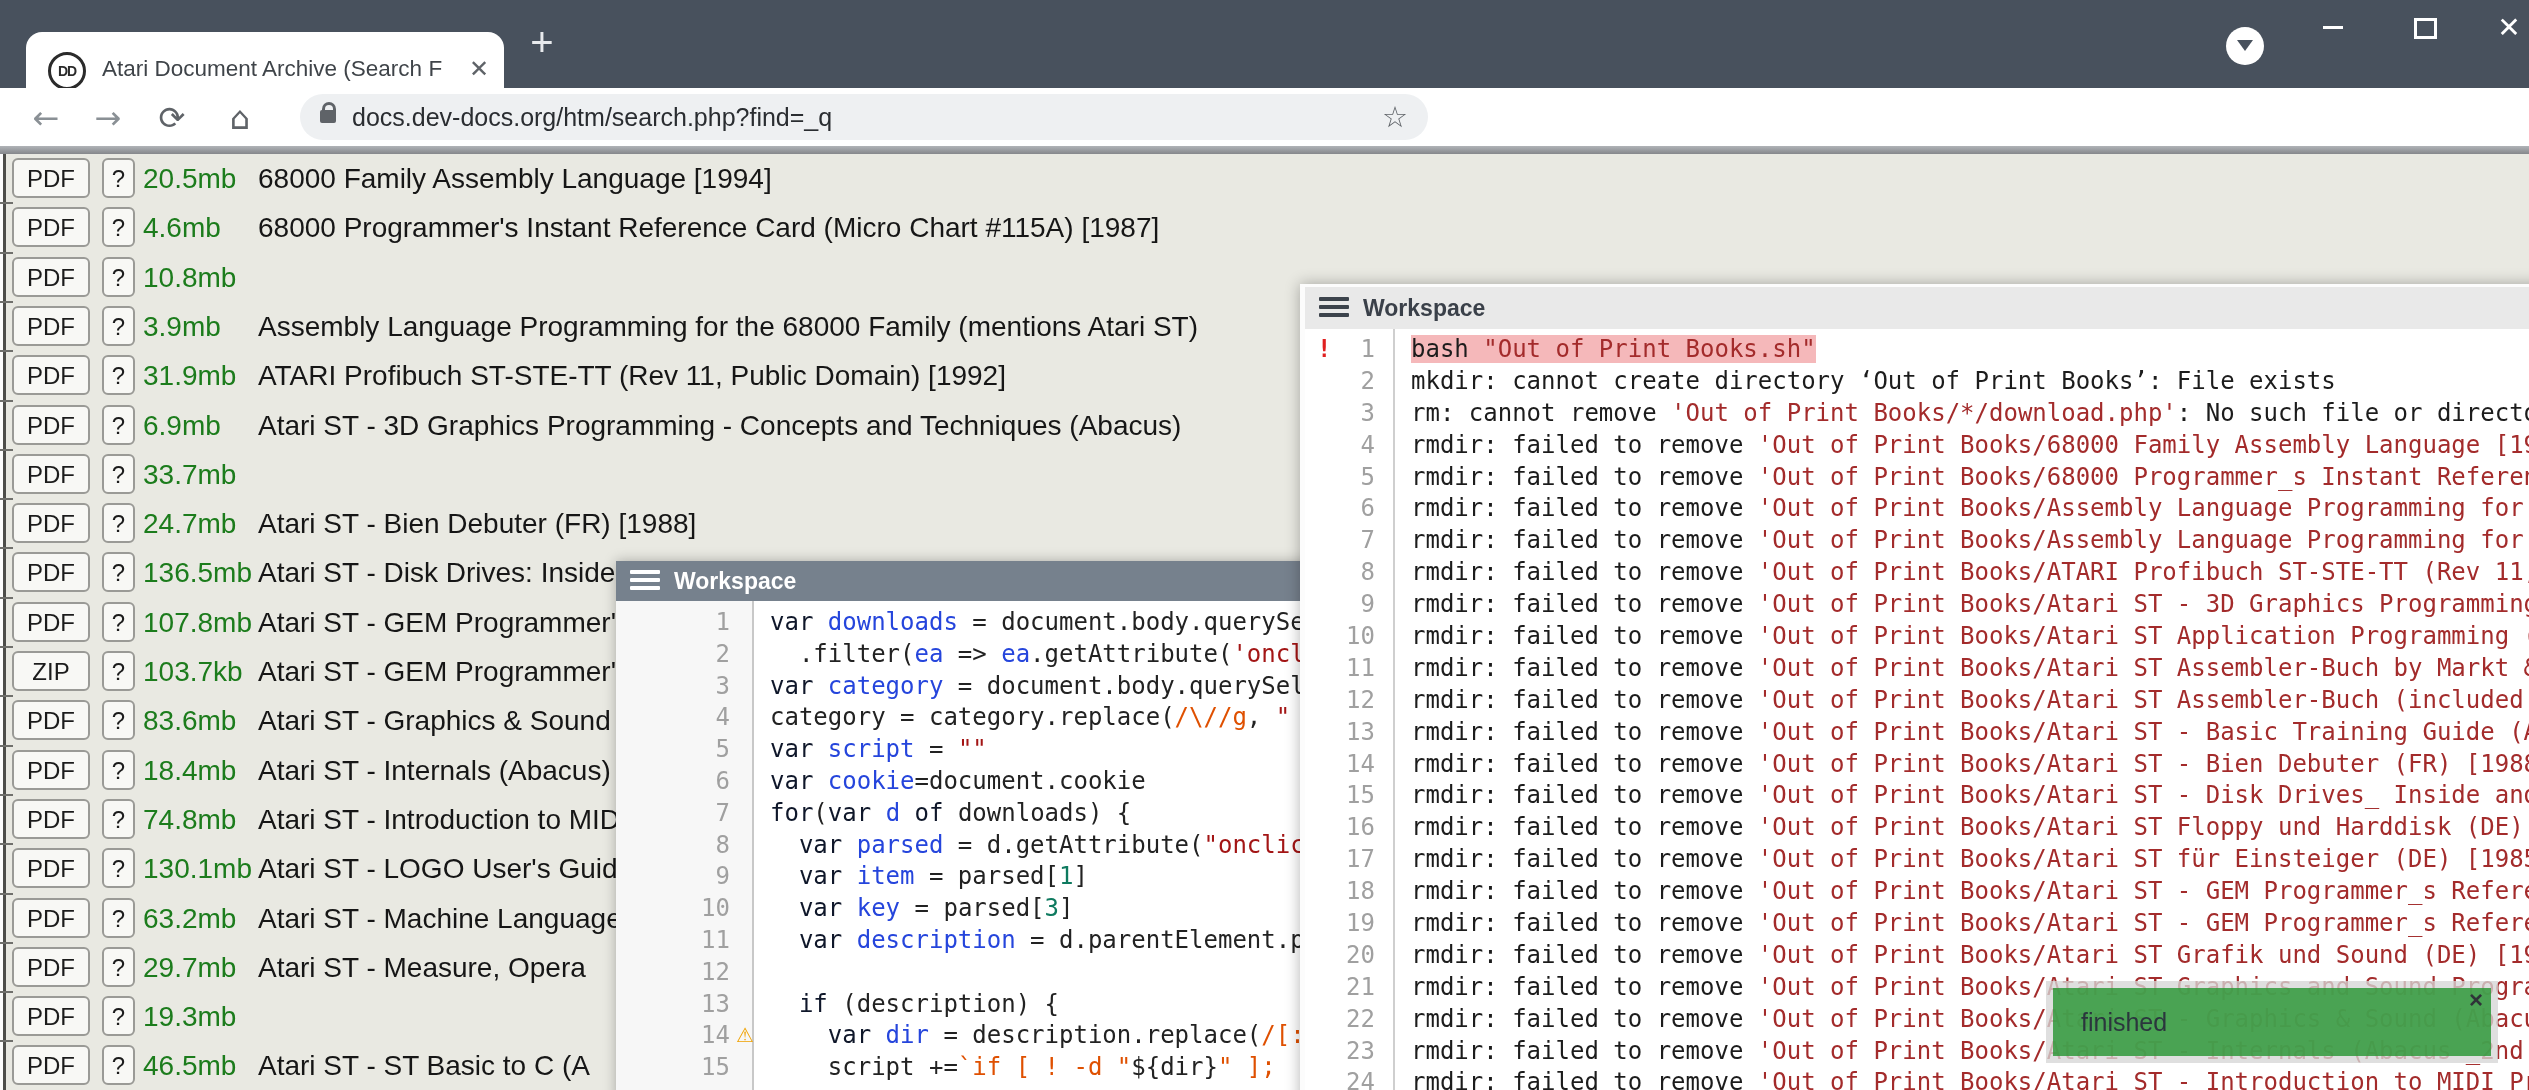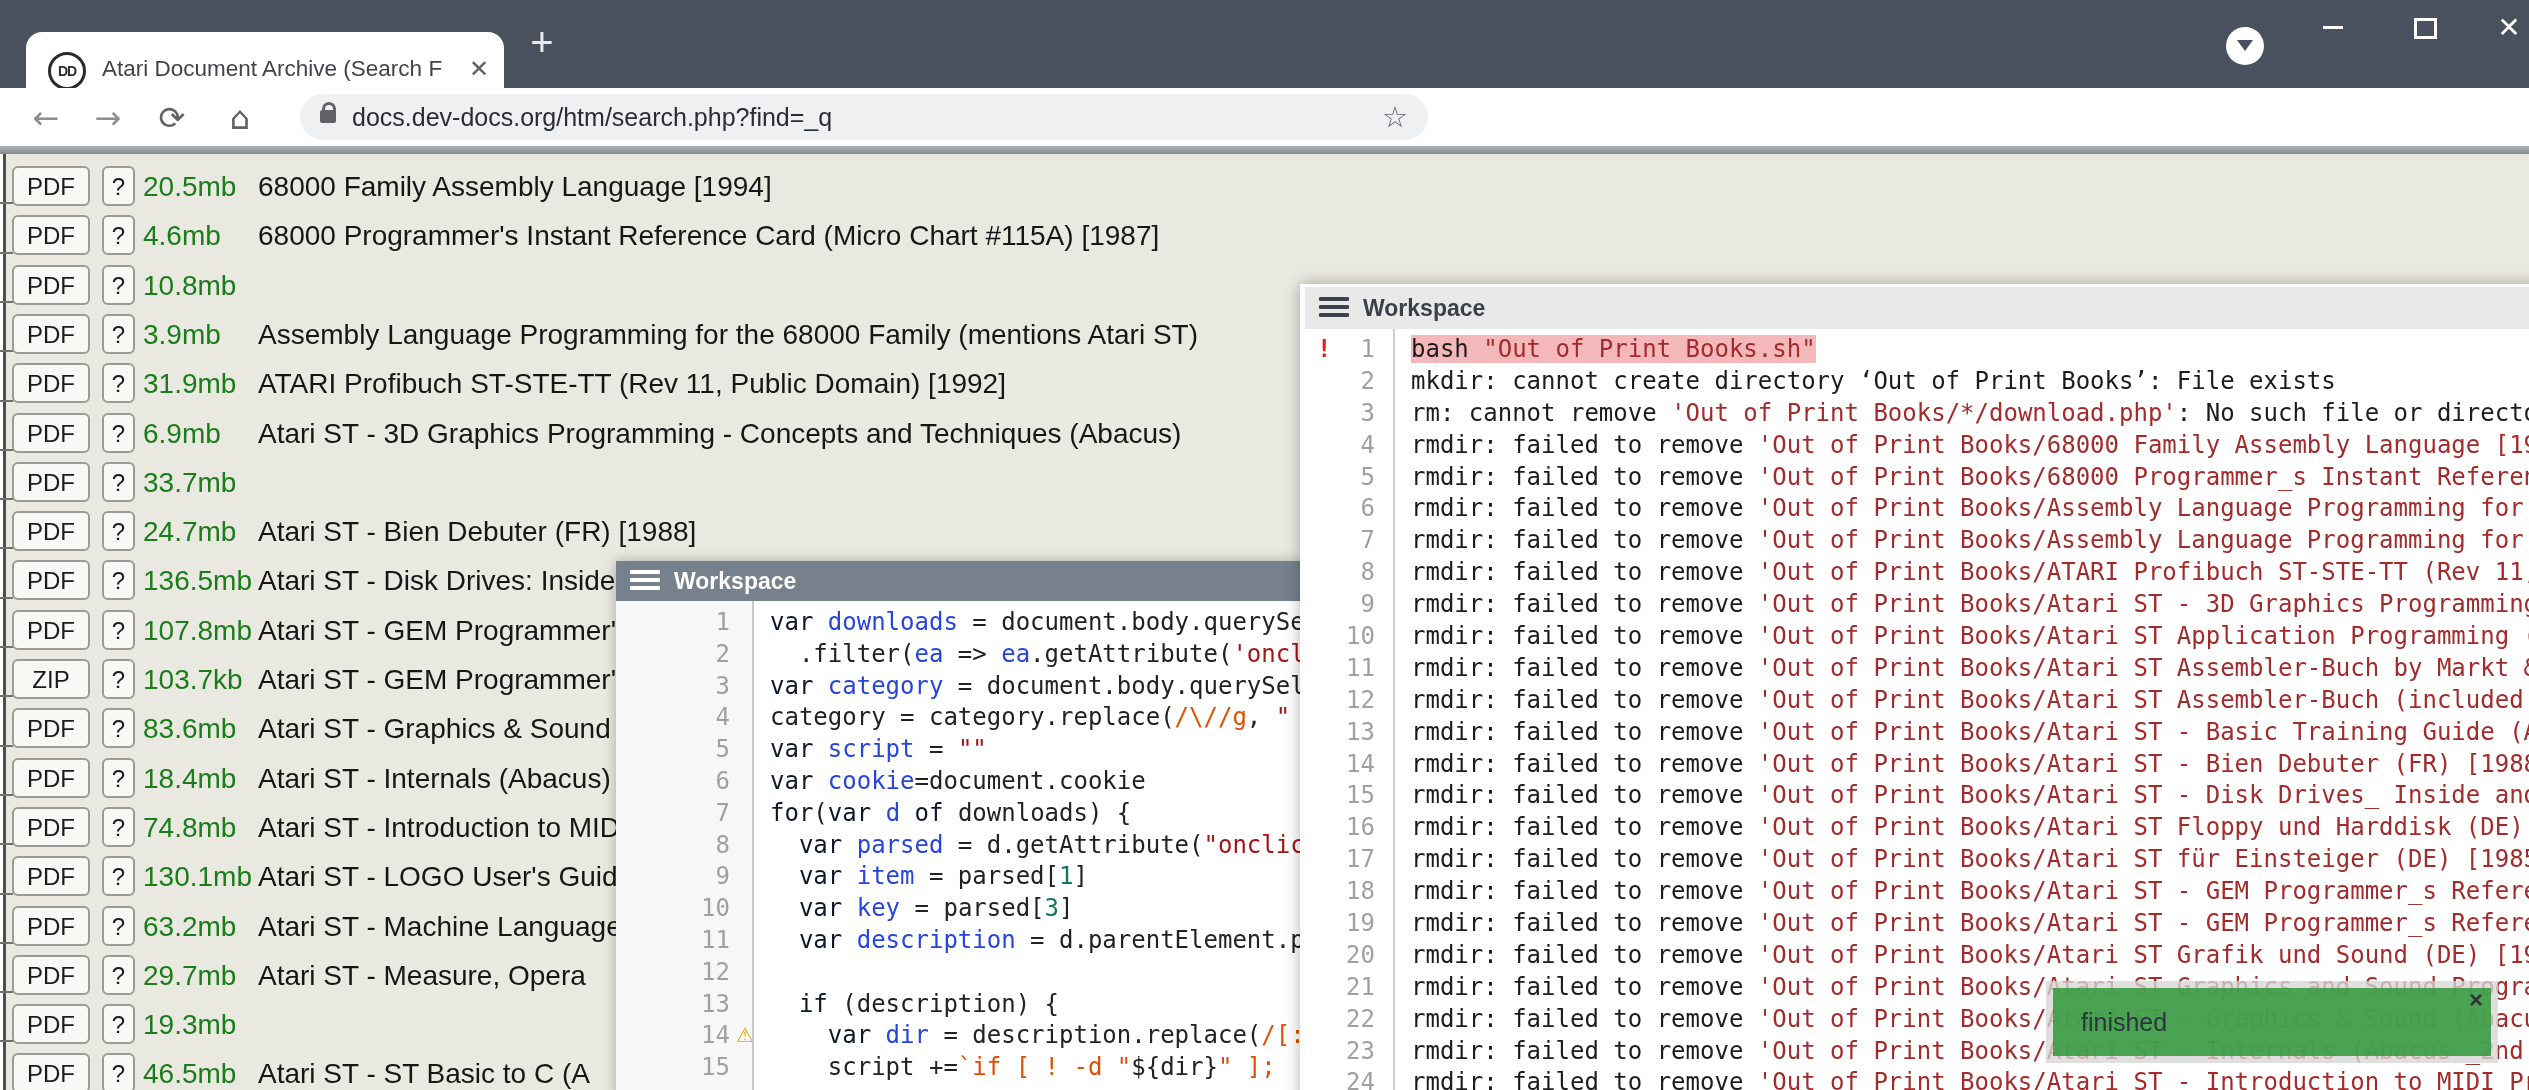--- a/index.html
+++ b/index.html
@@ -39,21 +39,21 @@
   .ext-glyph{position:absolute;left:0;top:0;width:44px;height:44px;text-align:center;line-height:44px;font-size:30px;
     color:#5f6368;font-family:"DejaVu Sans",sans-serif;}
   .badge{position:absolute;right:-4px;bottom:-4px;background:#0c0c0c;color:#fff;font-size:15px;font-weight:bold;
     padding:1px 4px;border-radius:3px;line-height:17px;}
   .badge-x{position:absolute;right:-2px;bottom:-2px;color:#e01616;font-size:18px;font-weight:bold;line-height:16px;}
   #divider{left:0;top:146px;width:2529px;height:8px;background:linear-gradient(180deg,#b0b3b7,#85878b);}
   
   #page{left:0;top:154px;width:2529px;height:936px;background:#e9e9e2;}
   #page-left-white{left:0;top:0;width:3px;height:936px;background:#fdfdfd;}
   #page-left-line{left:3px;top:0;width:3px;height:936px;background:#4e4e4a;}
-  .doc-row{position:absolute;left:0;width:2529px;height:49.3px;margin-top:8px;}
+  .doc-row{position:absolute;left:0;width:2529px;height:49.3px;}
   .row-sep{position:absolute;left:0;width:13px;height:2px;background:#70706c;}
   .file-btn{position:absolute;left:12px;top:4px;width:78px;height:40px;background:#f8f8f5;border:2px solid #9a9a96;
     border-radius:6px;text-align:center;line-height:37px;font-size:24px;color:#1b1b1b;box-sizing:border-box;}
   .q-btn{position:absolute;left:102px;top:4px;width:33px;height:40px;background:#f8f8f5;border:2px solid #9a9a96;
     border-radius:6px;text-align:center;line-height:37px;font-size:24px;color:#1b1b1b;box-sizing:border-box;}
   .doc-size{position:absolute;left:143px;top:0;height:49px;line-height:49px;font-size:28px;color:#1c7c1c;white-space:nowrap;}
   .doc-title{position:absolute;left:258px;top:0;height:49px;line-height:49px;font-size:28px;color:#161616;white-space:nowrap;}
   
   .ws-titlebar{position:absolute;left:0;top:0;width:100%;height:40px;}
   .ws-title{position:absolute;left:58px;top:0;height:40px;line-height:40px;font-size:23px;font-weight:bold;}

